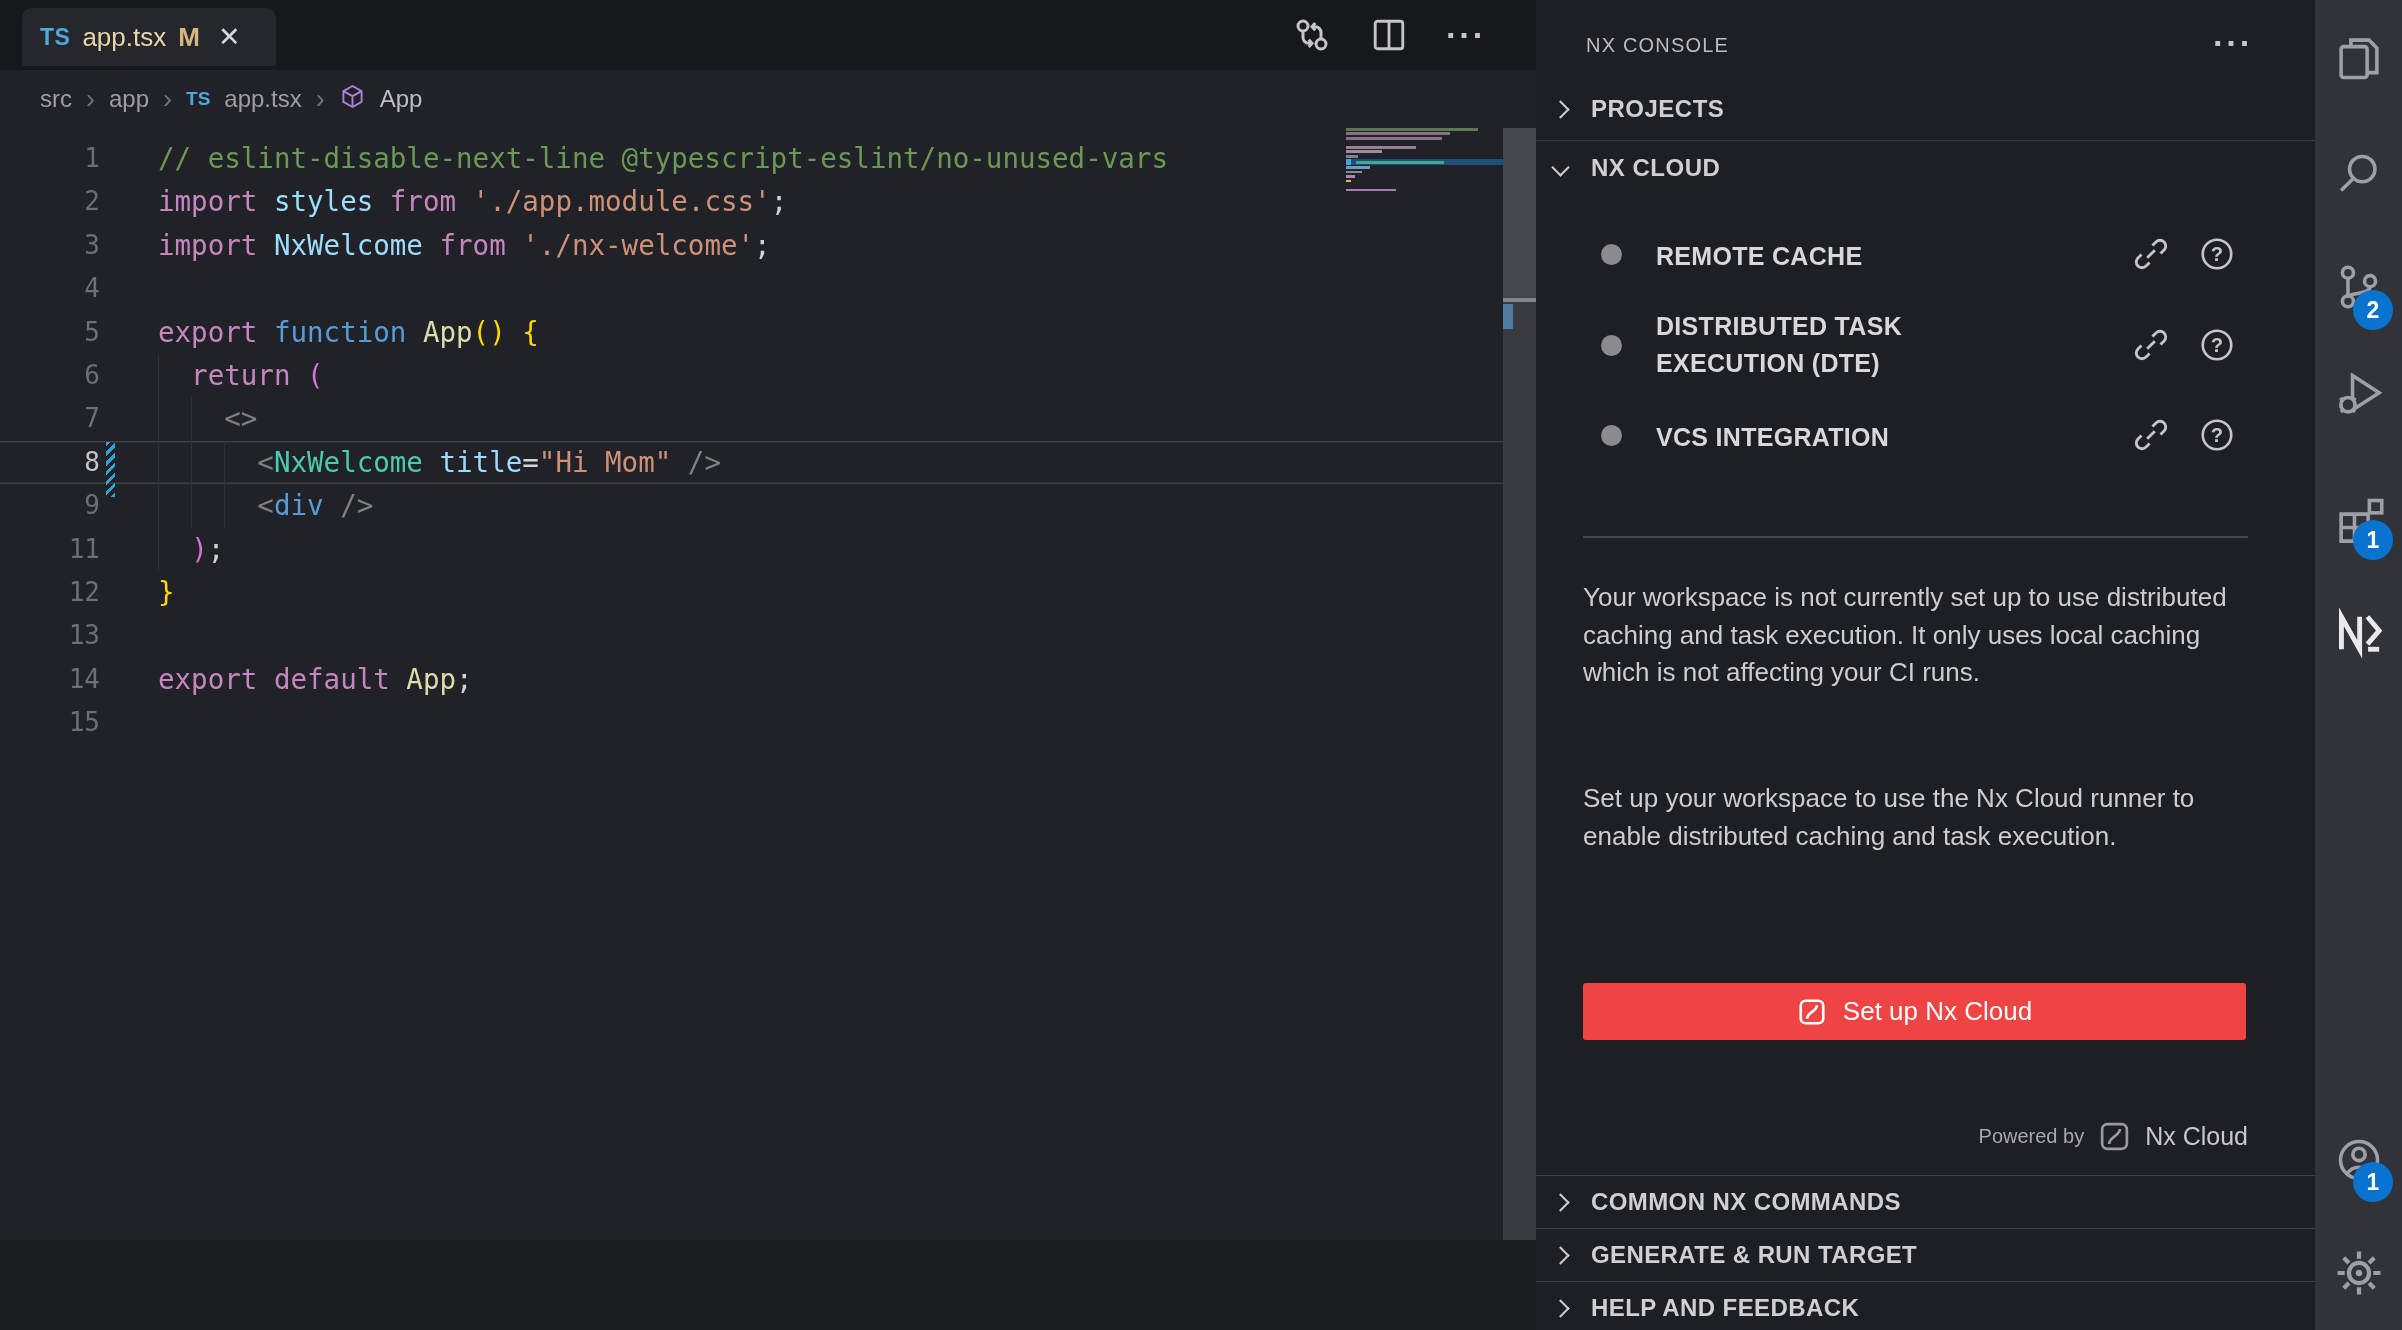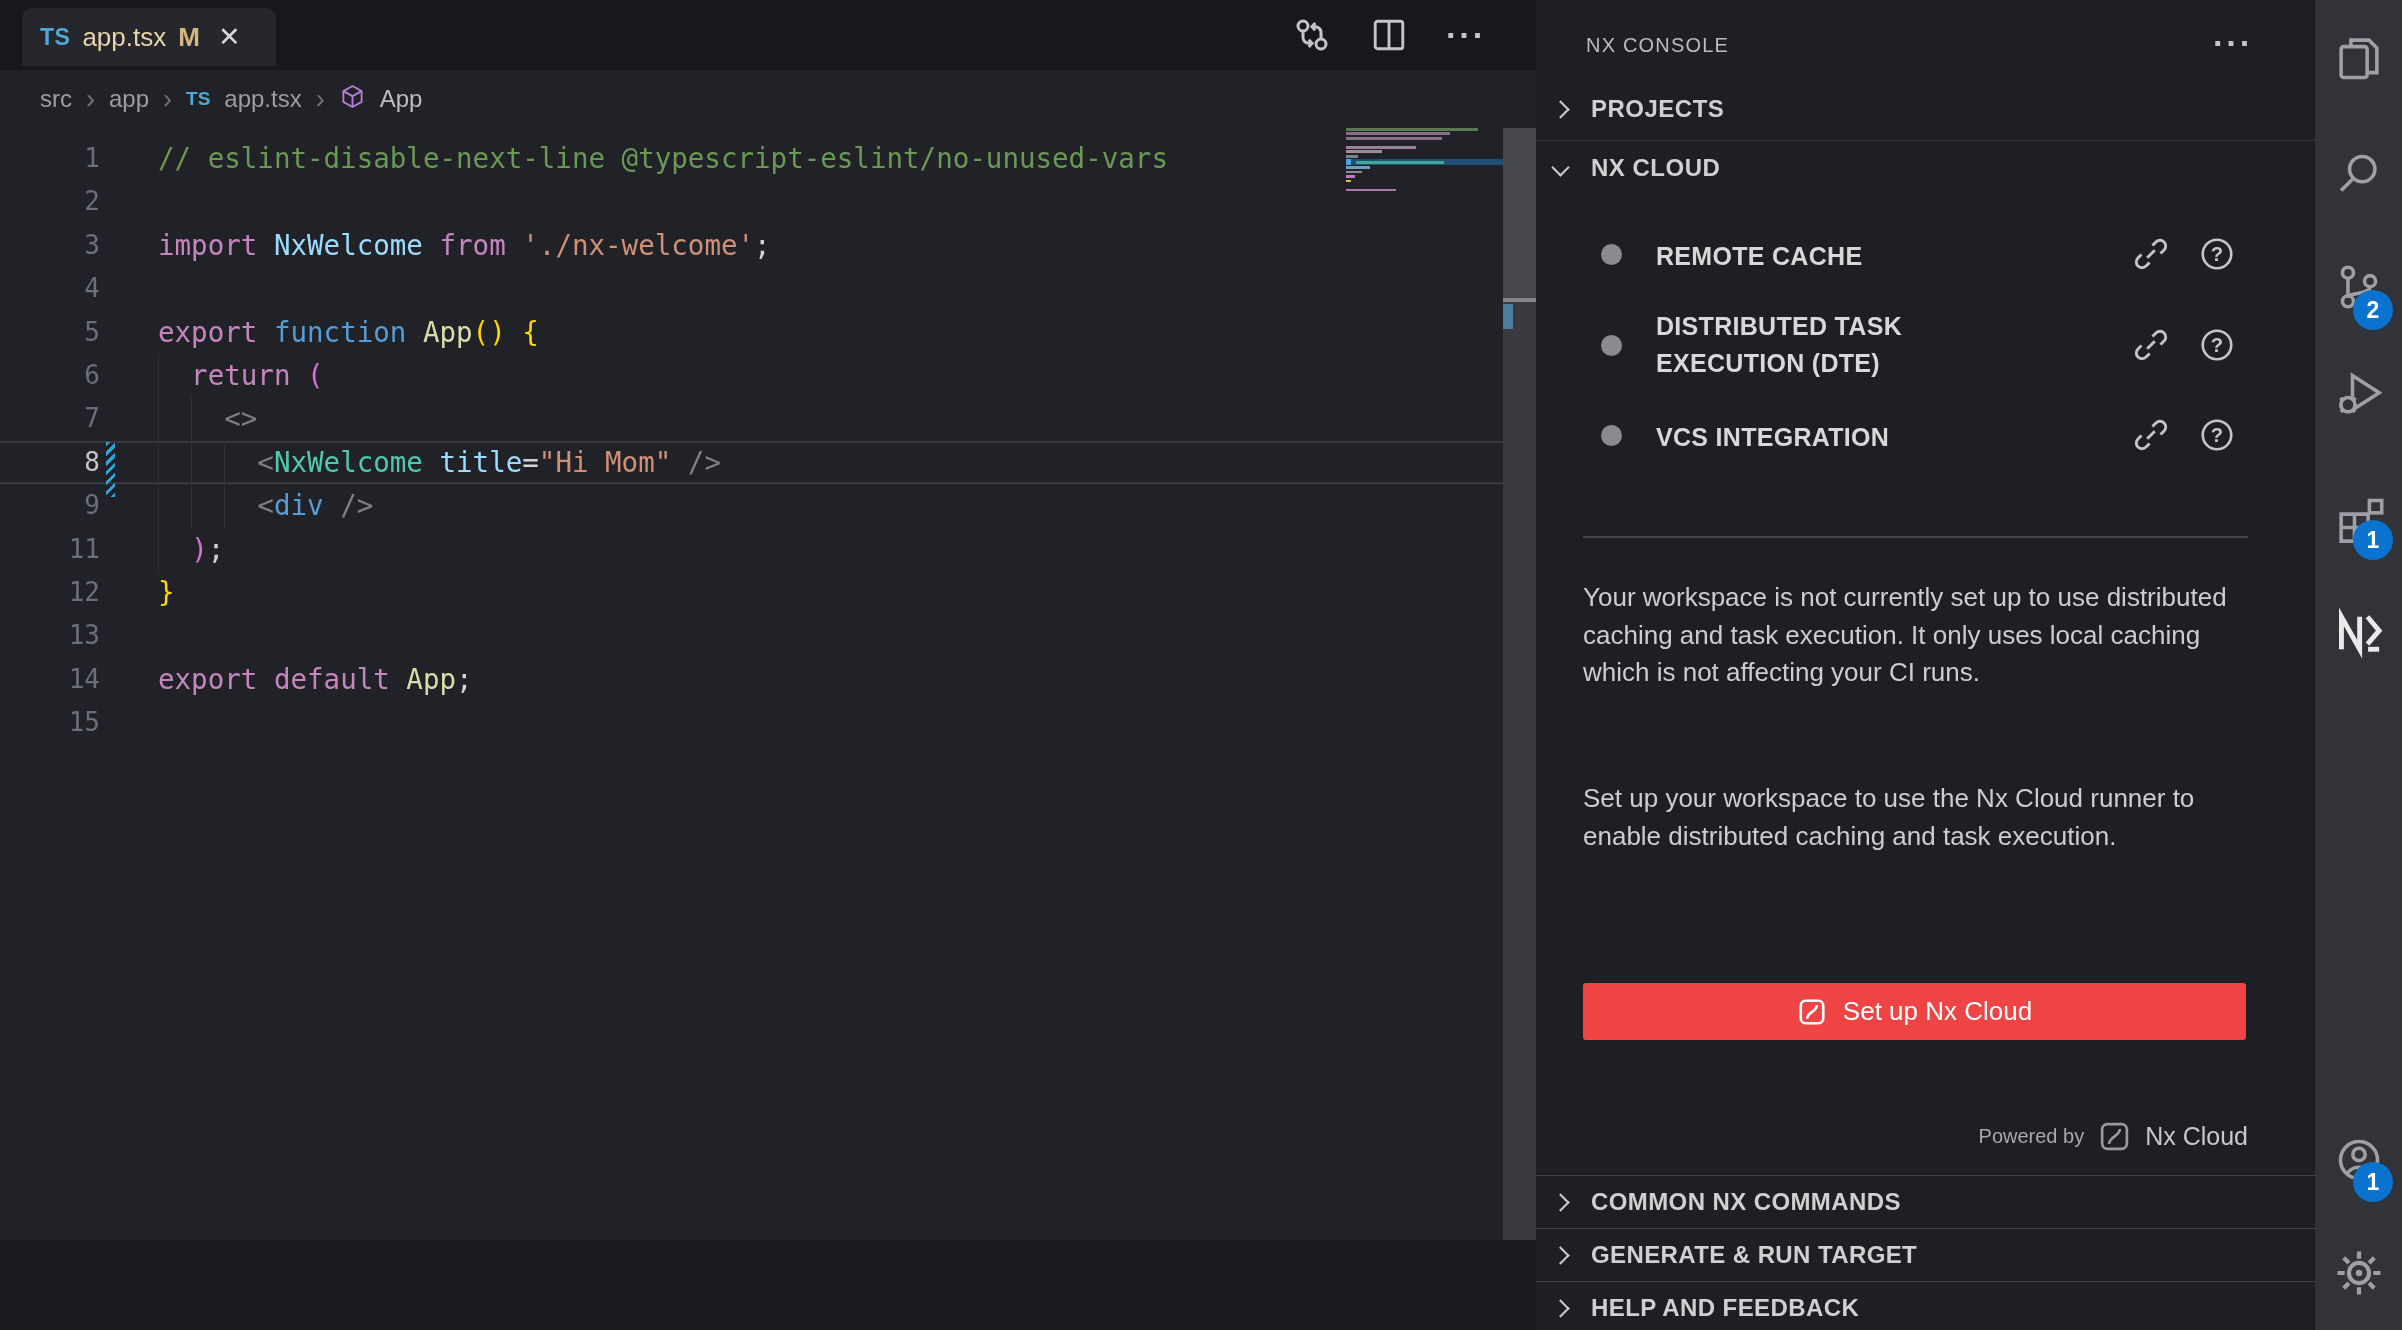--- a/index.html
+++ b/index.html
@@ -158,20 +158,21 @@
     <span class="bc-app">App</span>
   </div>
 
   <div id="code-lines">
       <div class="cl">
         <span class="ln">1</span>
         <span class="ct"><span class="tk-comment">// eslint-disable-next-line @typescript-eslint/no-unused-vars</span></span>
       </div>
       <div class="cl">
         <span class="ln">2</span>
+        <span class="ct"><span class="tk-kw">import</span><span class="tk-id"> styles</span><span class="tk-kw"> from</span><span class="tk-str"> './app.module.css'</span><span class="tk-p">;</span></span>
       </div>
       <div class="cl">
         <span class="ln">3</span>
         <span class="ct"><span class="tk-kw">import</span><span class="tk-id"> NxWelcome</span><span class="tk-kw"> from</span><span class="tk-str"> './nx-welcome'</span><span class="tk-p">;</span></span>
       </div>
       <div class="cl">
         <span class="ln">4</span>
         <span class="ct"></span>
       </div>
       <div class="cl">

